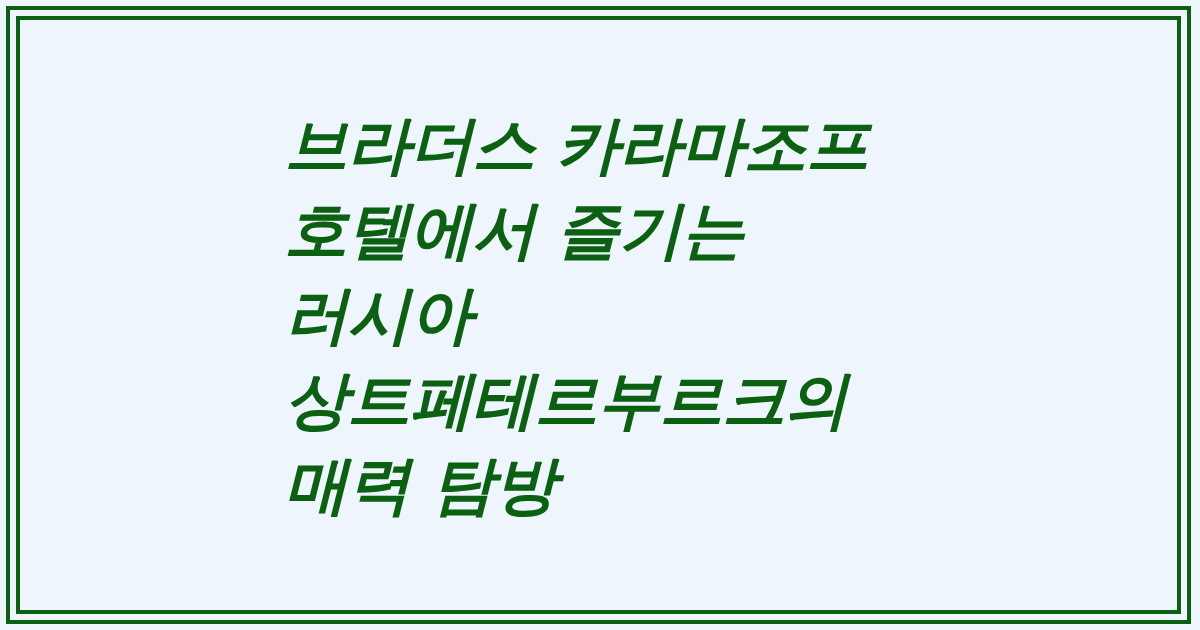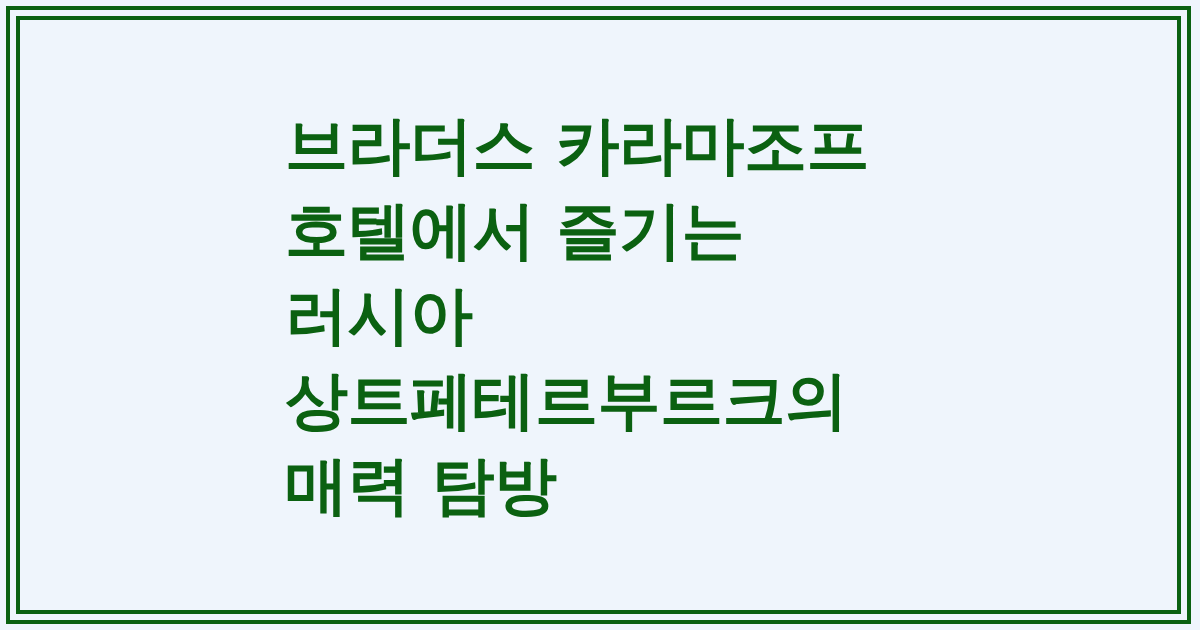--- a/index.html
+++ b/index.html
@@ -15,20 +15,21 @@
     overflow: hidden;
   }
 
   
   .card {
     position: relative;
     box-sizing: border-box;
     width: 1197px;
     height: 630px;
     background: #eff5fc;
+    font-style: italic;
   }
 
   
   .frame-outer {
     position: absolute;
     box-sizing: border-box;
     left: 6px;
     top: 6px;
     right: 6px;
     bottom: 6px;

